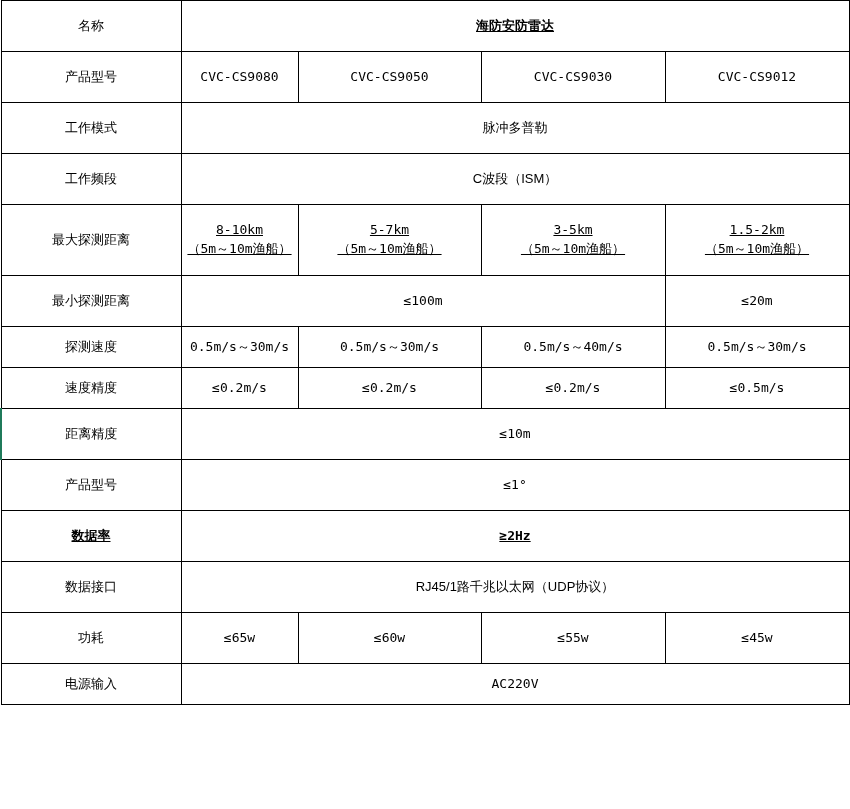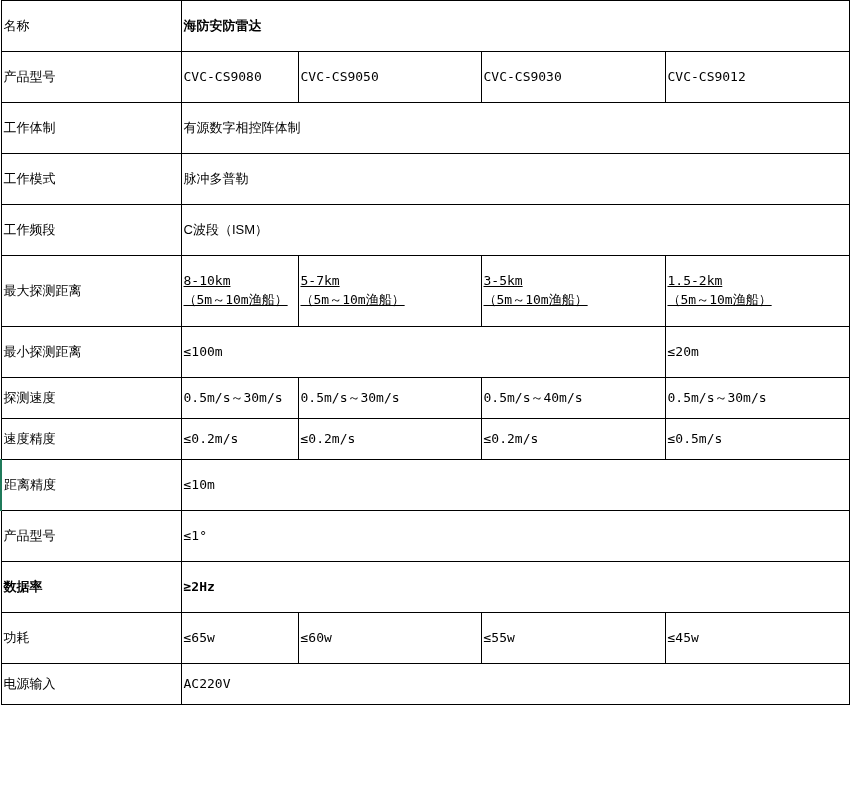--- a/index.html
+++ b/index.html
@@ -15,31 +15,33 @@
     overflow: hidden;
   }
   table.spec {
     border-collapse: collapse;
     width: 848px;
     margin: 0;
     table-layout: fixed;
   }
   table.spec td {
     border: 1px solid #000000;
+    text-align: center;
     vertical-align: middle;
     font-size: 13px;
     line-height: 1.45;
     padding: 4px 2px;
     word-break: break-all;
   }
   td.label {
     width: 118px;
   }
   .bold {
     font-weight: bold;
+    text-decoration: underline;
   }
   .mono {
     font-family: "DejaVu Sans Mono", monospace;
     font-size: 12px;
   }
   .two-line {
     line-height: 1.5;
     text-decoration: underline;
   }
   .tall {
@@ -75,24 +77,20 @@
     </tr>
 
     <tr>
       <td class="label med" colspan="2">产品型号</td>
       <td class="mono med">CVC-CS9080</td>
       <td class="mono med">CVC-CS9050</td>
       <td class="mono med">CVC-CS9030</td>
       <td class="mono med">CVC-CS9012</td>
     </tr>
 
-    <tr>
-      <td class="label med" colspan="2">工作体制</td>
-      <td class="med" colspan="4">有源数字相控阵体制</td>
-    </tr>
 
     <tr>
       <td class="label med" colspan="2">工作模式</td>
       <td class="med" colspan="4">脉冲多普勒</td>
     </tr>
 
     <tr>
       <td class="label med" colspan="2">工作频段</td>
       <td class="med" colspan="4">C波段（ISM）</td>
     </tr>
@@ -149,20 +147,24 @@
     <tr>
       <td class="label med" colspan="2">产品型号</td>
       <td class="mono med" colspan="4">≤1°</td>
     </tr>
 
     <tr>
       <td class="label med bold" colspan="2">数据率</td>
       <td class="mono med bold" colspan="4">≥2Hz</td>
     </tr>
 
+    <tr>
+      <td class="label med" colspan="2">数据接口</td>
+      <td class="med" colspan="4">RJ45/1路千兆以太网（UDP协议）</td>
+    </tr>
 
     <tr>
       <td class="label med" colspan="2">功耗</td>
       <td class="mono med">≤65w</td>
       <td class="mono med">≤60w</td>
       <td class="mono med">≤55w</td>
       <td class="mono med">≤45w</td>
     </tr>
 
     <tr>

